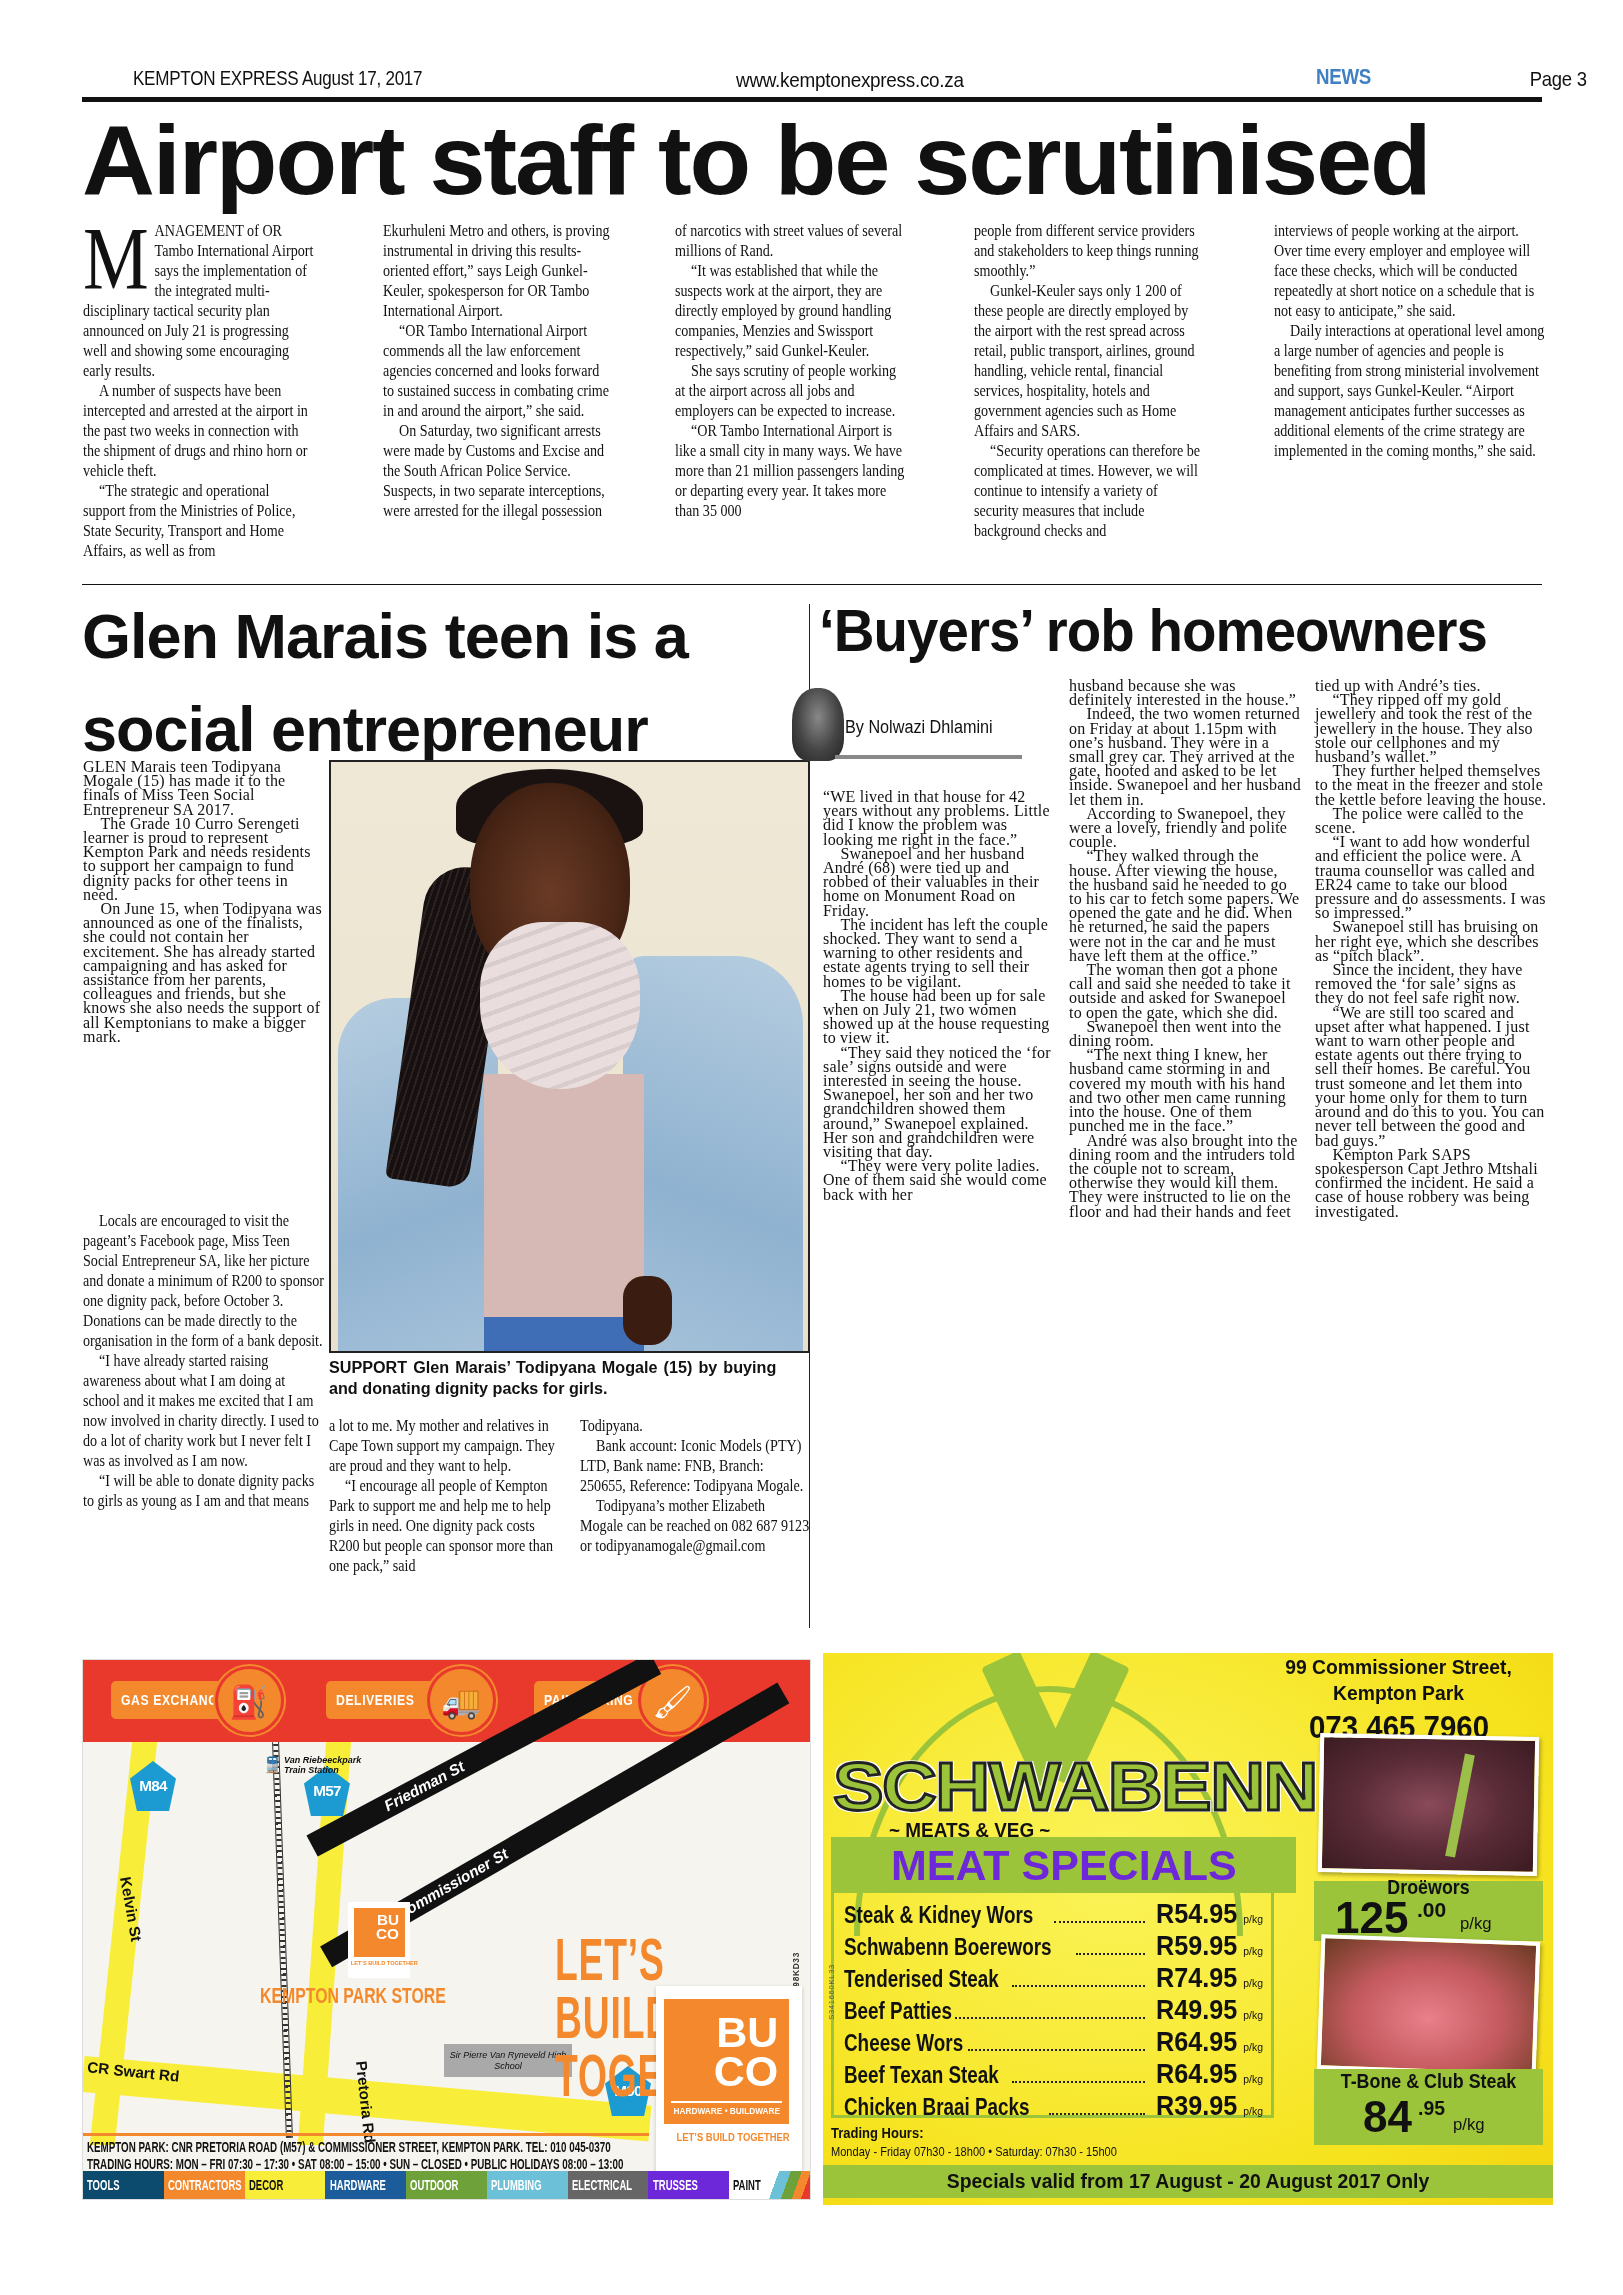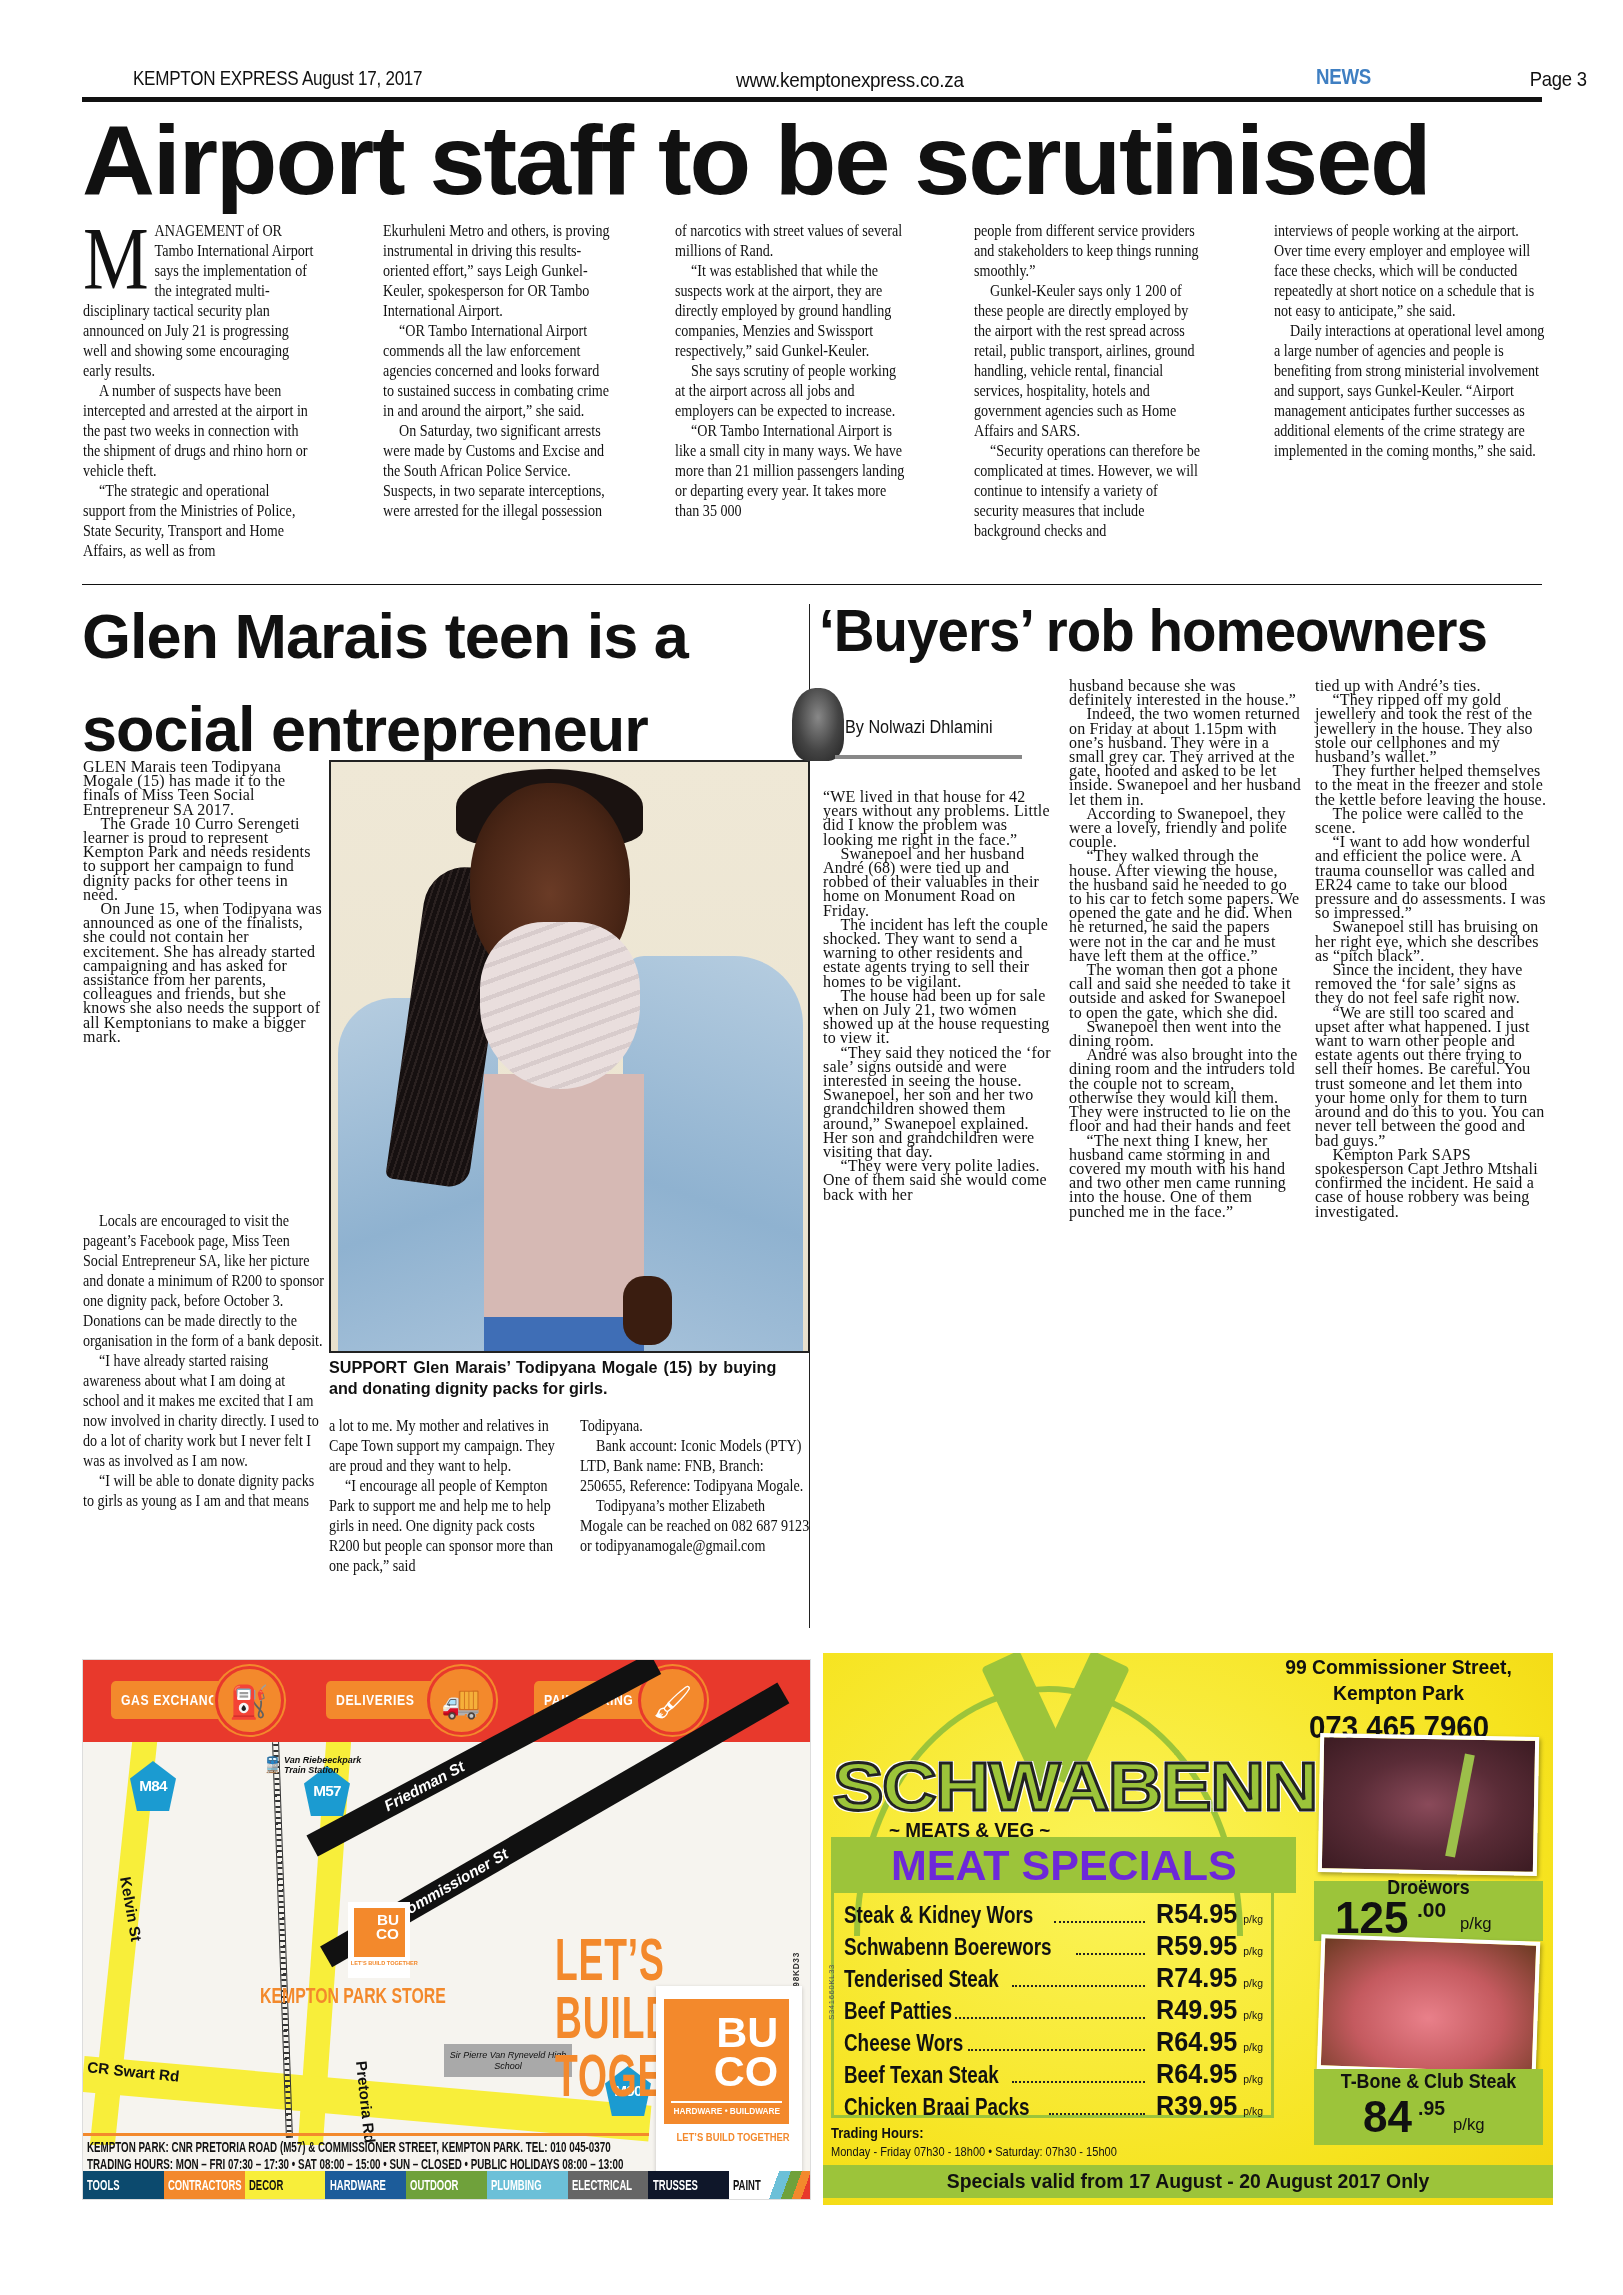--- a/index.html
+++ b/index.html
@@ -192,22 +192,22 @@
   <p>“They said they noticed the ‘for sale’ signs outside and were interested in seeing the house. Swanepoel, her son and her two grandchildren showed them around,” Swanepoel explained. Her son and grandchildren were visiting that day.</p>
   <p>“They were very polite ladies. One of them said she would come back with her</p>
 </div>
 <div class="abs serifwide" style="left:1069px; top:679px; width:233px;">
   <p style="text-indent:0">husband because she was definitely interested in the house.”</p>
   <p>Indeed, the two women returned on Friday at about 1.15pm with one’s husband. They were in a small grey car. They arrived at the gate, hooted and asked to be let inside. Swanepoel and her husband let them in.</p>
   <p>According to Swanepoel, they were a lovely, friendly and polite couple.</p>
   <p>“They walked through the house. After viewing the house, the husband said he needed to go to his car to fetch some papers. We opened the gate and he did. When he returned, he said the papers were not in the car and he must have left them at the office.”</p>
   <p>The woman then got a phone call and said she needed to take it outside and asked for Swanepoel to open the gate, which she did.</p>
   <p>Swanepoel then went into the dining room.</p>
+  <p>“The next thing I knew, her husband came storming in and covered my mouth with his hand and two other men came running into the house. One of them punched me in the face.”</p>
   <p>André was also brought into the dining room and the intruders told the couple not to scream, otherwise they would kill them. They were instructed to lie on the floor and had their hands and feet</p>
-  <p>“The next thing I knew, her husband came storming in and covered my mouth with his hand and two other men came running into the house. One of them punched me in the face.”</p>
 </div>
 <div class="abs serifwide" style="left:1315px; top:679px; width:233px;">
   <p style="text-indent:0">tied up with André’s ties.</p>
   <p>“They ripped off my gold jewellery and took the rest of the jewellery in the house. They also stole our cellphones and my husband’s wallet.”</p>
   <p>They further helped themselves to the meat in the freezer and stole the kettle before leaving the house.</p>
   <p>The police were called to the scene.</p>
   <p>“I want to add how wonderful and efficient the police were. A trauma counsellor was called and ER24 came to take our blood pressure and do assessments. I was so impressed.”</p>
   <p>Swanepoel still has bruising on her right eye, which she describes as “pitch black”.</p>
   <p>Since the incident, they have removed the ‘for sale’ signs as they do not feel safe right now.</p>
   <p>“We are still too scared and upset after what happened. I just want to warn other people and estate agents out there trying to sell their homes. Be careful. You trust someone and let them into your home only for them to turn around and do this to you. You can never tell between the good and bad guys.”</p>
@@ -265,21 +265,21 @@
   <div class="addr" style="top:496px;">TRADING HOURS: MON – FRI 07:30 – 17:30 • SAT 08:00 – 15:00 • SUN – CLOSED • PUBLIC HOLIDAYS 08:00 – 13:00</div>
 
   <div class="catbar">
     <span style="background:#0c4a6e"><b>TOOLS</b></span>
     <span style="background:#f3892c"><b>CONTRACTORS</b></span>
     <span style="background:#f8ee3a; color:#111"><b>DECOR</b></span>
     <span style="background:#1c5c9a"><b>HARDWARE</b></span>
     <span style="background:#6fa13b"><b>OUTDOOR</b></span>
     <span style="background:#6cc0d8"><b>PLUMBING</b></span>
     <span style="background:#666666"><b>ELECTRICAL</b></span>
-    <span style="background:#0f172a"><b>TRUSSES</b></span>
+    <span style="background:#6d28d9"><b>TRUSSES</b></span>
     <span style="background:linear-gradient(110deg,#fff 0 55%,#6cc0d8 55% 68%,#6fa13b 68% 80%,#f3892c 80% 90%,#e8392c 90%); color:#111"><b>PAINT</b></span>
   </div>
 </div>
 
 <div class="abs schw">
   <div class="arc"></div>
   <div class="cleaver" style="left:184px; transform: rotate(-25deg);"></div>
   <div class="cleaver" style="left:239px; transform: rotate(25deg);"></div>
   <div class="logo">SCHWABENN</div>
   <div class="mv">~ MEATS &amp; VEG ~</div>

